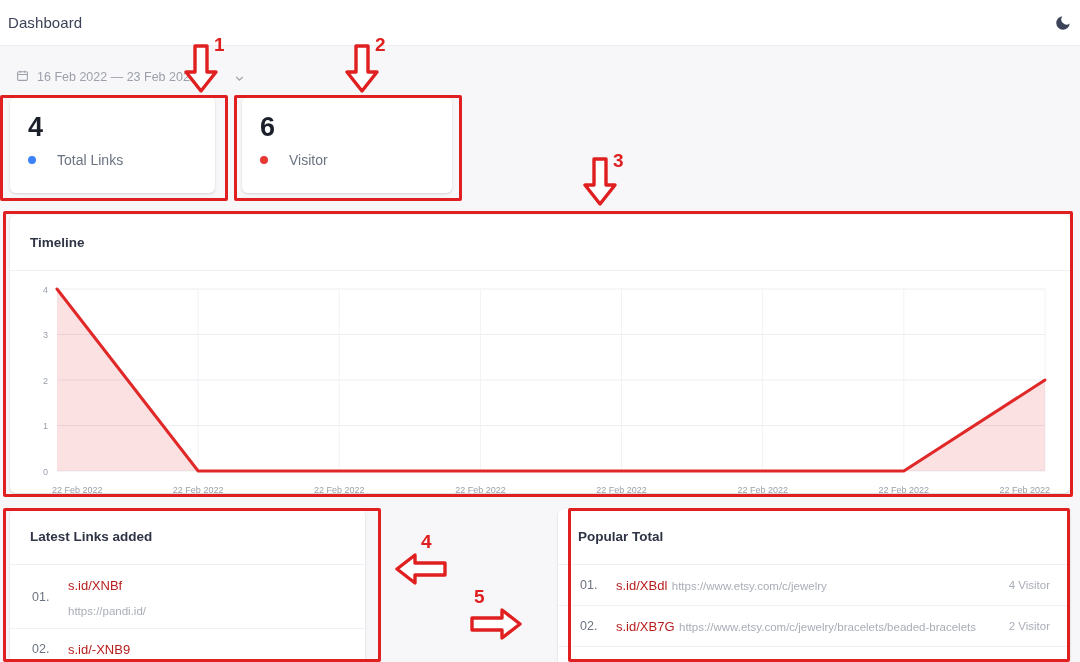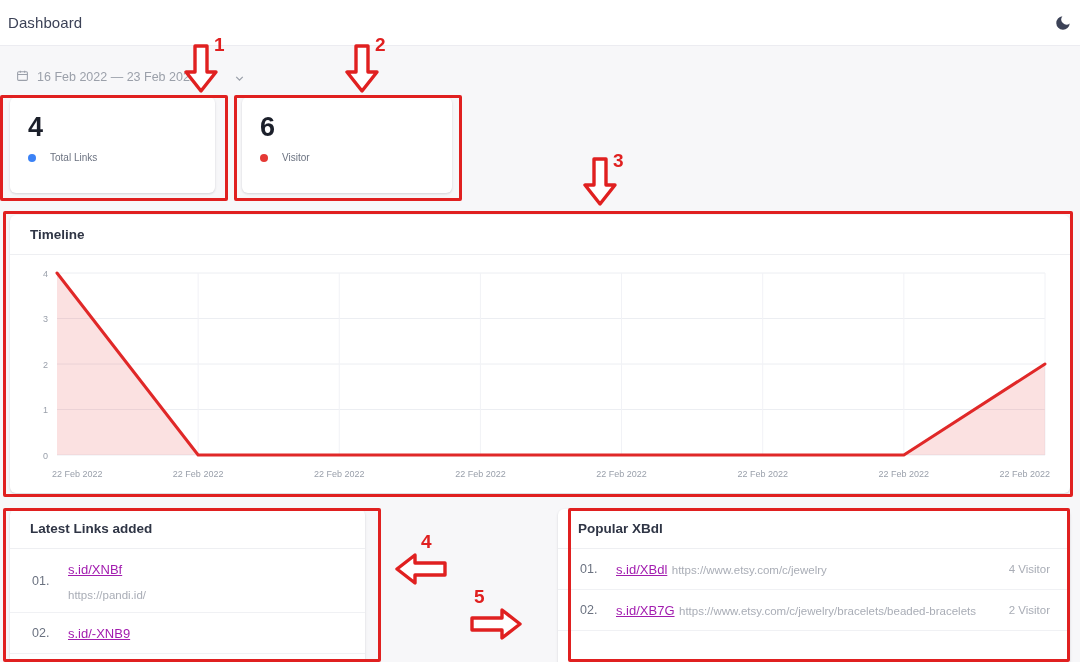--- a/index.html
+++ b/index.html
@@ -30,49 +30,49 @@
   }
   .daterange svg { width: 13px; height: 13px; color:#9ba0aa; }
   .chev { margin-left: 28px; width: 11px; height: 11px; color: #b6bac2; }
 
   
   .card {
     position: absolute; background: #fff; border-radius: 6px;
     box-shadow: 0 1px 3px rgba(16,24,40,.10), 0 1px 2px rgba(16,24,40,.06);
   }
   .card-head {
-    height: 40px; display: flex; align-items: center;
+    height: 56px; display: flex; align-items: center;
     padding: 0 20px; border-bottom: 1px solid #eeeff2;
     font-size: 13.5px; font-weight: bold; color: #2f3545;
   }
 
   
   .stat { left: 10px; top: 97px; width: 205px; height: 96px; padding: 16px 18px; }
   .stat.second { left: 242px; width: 210px; }
   .stat-value { font-size: 27px; font-weight: bold; color: #1b1f2a; line-height: 1.05; }
-  .stat-label { display: flex; align-items: center; gap: 14px; margin-top: 11px;
-                font-size: 10px; color: #6b7280; }
+  .stat-label { display: flex; align-items: center; gap: 21px; margin-top: 11px;
+                font-size: 14px; color: #6b7280; }
   .dot { width: 8px; height: 8px; border-radius: 50%; display:inline-block; }
 
   
   .timeline { left: 10px; top: 215px; width: 1060px; height: 278px; }
   .chart-wrap { position: relative; width: 100%; height: 237px; }
   .chart-svg { position:absolute; left:0; top:0; width: 1060px; height: 237px; display:block; }
 
   
   .list-card { top: 509px; height: 170px; }
   .latest { left: 10px; width: 355px; }
   .popular { left: 558px; width: 512px; }
   .list-row {
     display: flex; align-items: center; gap: 14px;
     padding: 11px 20px 11px 22px; border-bottom: 1px solid #f0f1f4;
   }
   .row-idx { font-size: 12.5px; color: #6b7280; min-width: 22px; }
   .row-main { flex: 1; min-width: 0; }
-  .row-code { font-size: 13px; color: #a21caf; text-decoration: underline; }
+  .row-code { font-size: 13px; color: #b91c1c; }
   .row-url  { font-size: 11.5px; color: #a9adb6; margin-top: 11px;
               overflow: hidden; text-overflow: ellipsis; white-space: nowrap; }
   .row-meta { font-size: 11.5px; color: #a9adb6; white-space: nowrap; }
 
   
   .anno-box {
     position: absolute; border: 3px solid #e02020; border-radius: 2px;
     pointer-events: none;
   }
   .anno-num {
@@ -175,21 +175,21 @@
       <div class="list-row">
         <span class="row-idx">02.</span>
         <span class="row-main">
           <span class="row-code">s.id/-XNB9</span>
         </span>
       </div>
     </div>
   </div>
 
   <div class="card list-card popular">
-    <div class="card-head">Popular XBdl</div>
+    <div class="card-head">Popular Total</div>
     <div>
       <div class="list-row">
         <span class="row-idx">01.</span>
         <span class="row-main">
           <span class="row-code">s.id/XBdl</span>
           <span class="row-url">https://www.etsy.com/c/jewelry</span>
         </span>
         <span class="row-meta">4 Visitor</span>
       </div>
       <div class="list-row">

